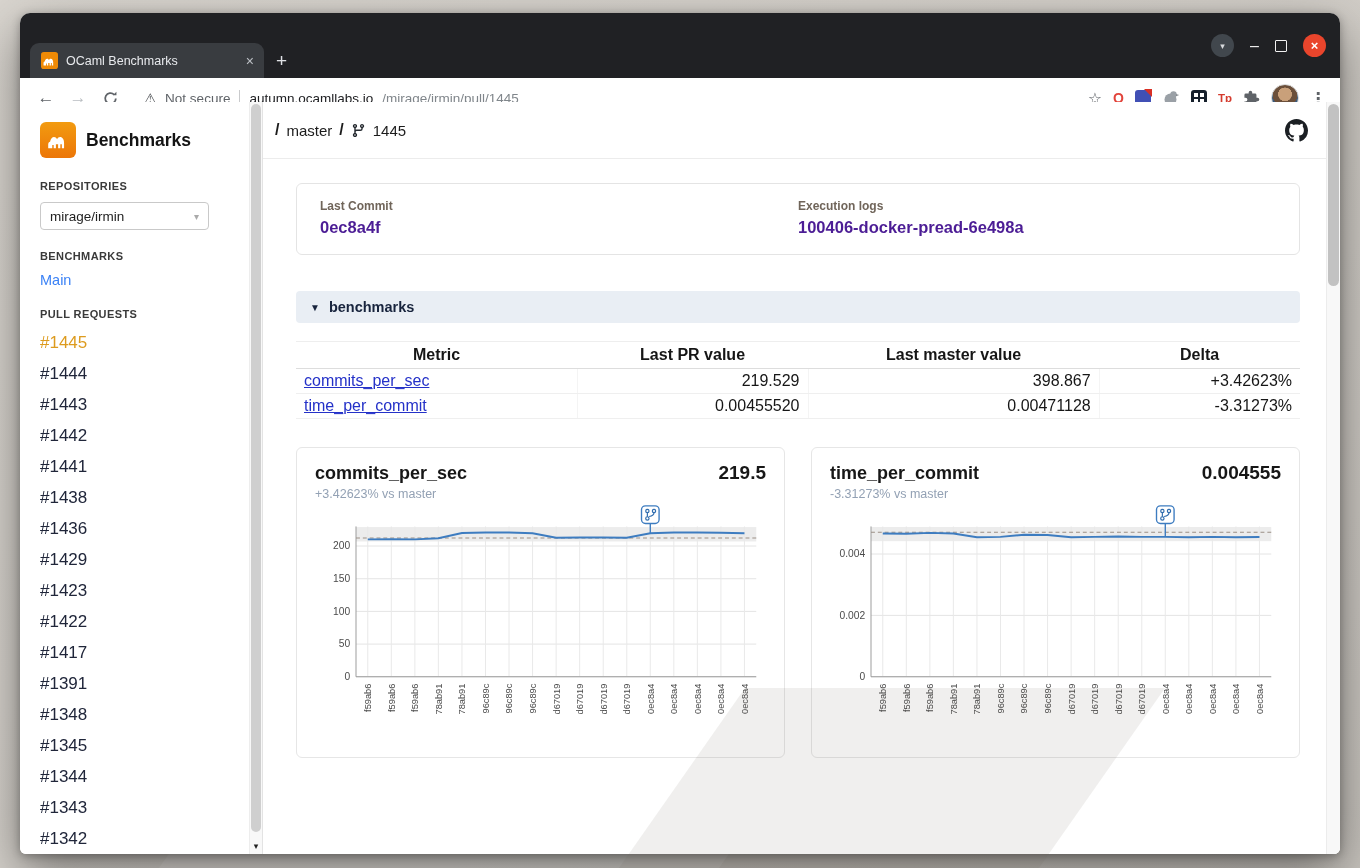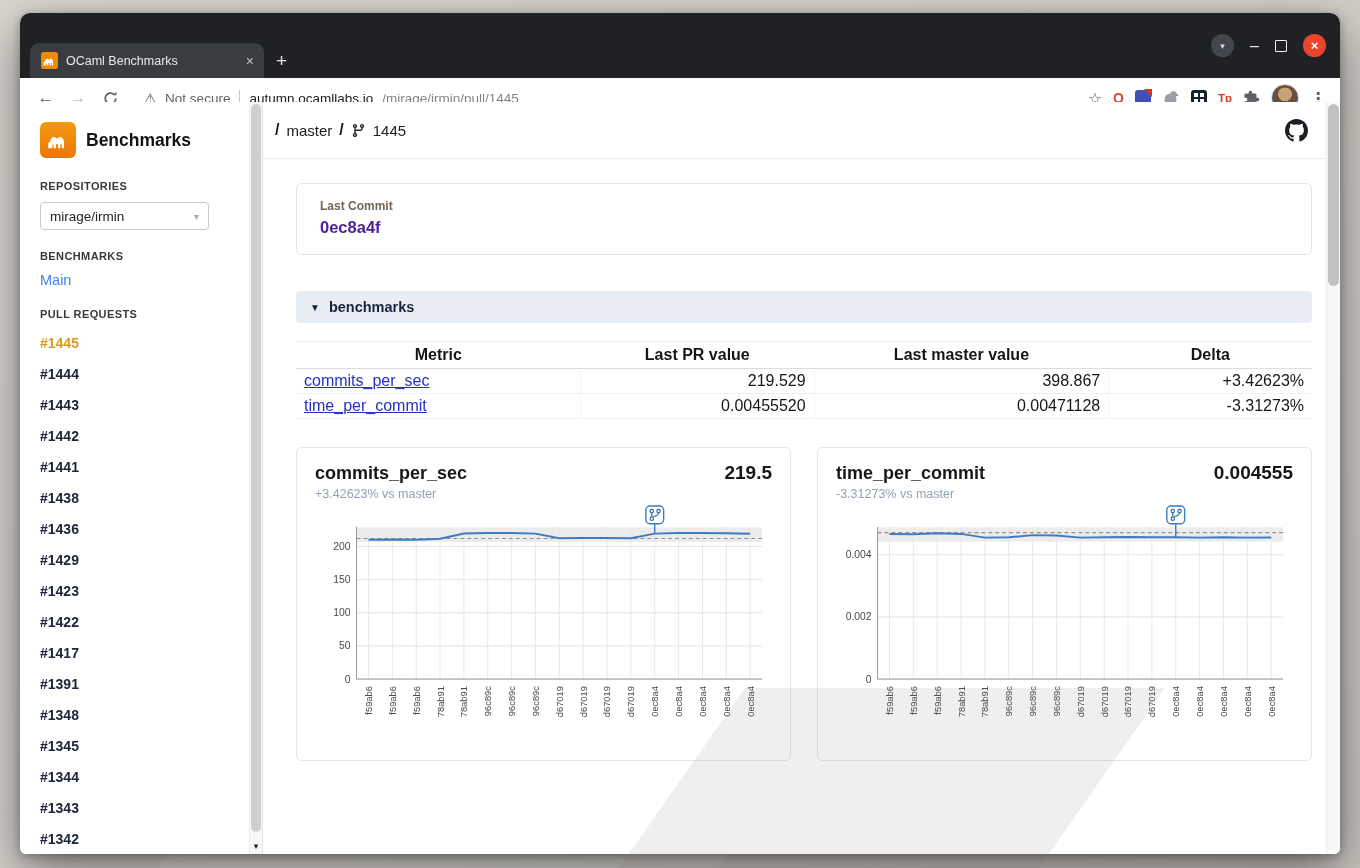--- a/index.html
+++ b/index.html
@@ -65,21 +65,21 @@
   .logo-sq{width:36px;height:36px;border-radius:6px;background:linear-gradient(180deg,#f29b10,#ec7608);
     display:flex;align-items:center;justify-content:center;flex:0 0 auto;}
   .logo-sq svg{width:28px;height:28px;}
   .app-title{font-size:17.5px;font-weight:800;color:#141414;}
   .side-label{font-size:11px;font-weight:700;color:#3a3a3a;letter-spacing:.4px;margin:20px 0 10px;}
   .repo-select{width:169px;height:28px;border:1px solid #c9c9c9;border-radius:4px;display:flex;align-items:center;
     justify-content:space-between;padding:0 9px;font-size:13.5px;color:#222;box-sizing:border-box;background:#fff;}
   .repo-caret{color:#aaa;font-size:10px;}
   .main-link{color:#3b82f6;font-size:14.5px;margin:2px 0 4px;}
   .pr-list{margin-top:14px;}
-  .pr-item{font-size:14px;font-weight:700;color:#20263a;margin-bottom:13px;line-height:18px;cursor:pointer;}
+  .pr-item{font-size:17px;font-weight:400;color:#20263a;margin-bottom:13px;line-height:18px;cursor:pointer;}
   .pr-item.active{color:#dd9b1e;}
   .side-scrollbar{position:absolute;right:0;top:0;bottom:0;width:12px;background:#f8f8f8;border-left:1px solid #ededed;}
   .side-scrollbar .thumb{position:absolute;left:1px;right:1px;top:2px;bottom:22px;background:#cfcfcf;border-radius:5px;}
   .side-scrollbar .arrow{position:absolute;left:0;right:0;bottom:3px;text-align:center;font-size:9px;color:#222;}
 
   .content{flex:1;position:relative;overflow:hidden;min-width:0;}
   .content-scrollbar{position:absolute;right:0;top:0;bottom:0;width:13px;background:#f8f8f8;border-left:1px solid #ececec;}
   .content-scrollbar .thumb{position:absolute;left:1px;right:1px;top:2px;height:182px;background:#c2c2c2;border-radius:6px;}
 
   .content-header{height:56px;display:flex;align-items:center;padding:0 32px 0 12px;}
@@ -87,21 +87,21 @@
   .bc-slash{font-weight:700;font-size:16px;}
   .bc-icon svg{width:15px;height:15px;display:block;}
   .spacer{flex:1;}
   .gh-icon svg{width:23px;height:23px;display:block;}
   .datebox{margin-left:24px;height:34px;border:1px solid #e0e0e0;border-radius:4px;background:#fff;
     box-shadow:0 1px 3px rgba(0,0,0,.07);display:flex;align-items:center;gap:9px;padding:0 14px;
     font-size:14px;font-weight:700;color:#141414;}
   .cal-icon svg{width:17px;height:17px;display:block;}
   .hdr-divider{height:1px;background:#ececec;}
 
-  .content-body{padding:24px 28px 20px 33px;}
+  .content-body{padding:24px 40px 20px 33px;}
   .info-card{border:1px solid #e4e4e4;border-radius:6px;padding:15px 23px 17px;display:flex;}
   .info-col{flex:1;min-width:0;}
   .info-label{font-size:12px;font-weight:700;color:#70655a;margin-bottom:5px;}
   .info-value{font-size:16.5px;font-weight:700;color:#4c1d95;}
 
   .collapse-bar{margin-top:36px;background:#e9eef4;border-radius:4px;padding:8px 14px;display:flex;
     align-items:center;gap:9px;font-size:14.5px;font-weight:700;color:#18243d;}
   .collapse-caret{font-size:10px;}
 
   .bench-table{margin-top:18px;width:100%;border-collapse:collapse;font-size:16px;color:#161616;border-top:1px solid #eee;}
@@ -253,20 +253,24 @@
         </span>
       </div>
       <div class="hdr-divider"></div>
 
       <div class="content-body">
 
         <div class="info-card">
           <div class="info-col">
             <div class="info-label">Last Commit</div>
             <div class="info-value">0ec8a4f</div>
+          </div>
+          <div class="info-col">
+            <div class="info-label">Execution logs</div>
+            <div class="info-value">100406-docker-pread-6e498a</div>
           </div>
         </div>
 
         <div class="collapse-bar">
           <span class="collapse-caret">▼</span>
           <span>benchmarks</span>
         </div>
 
         <table class="bench-table">
           <colgroup>

